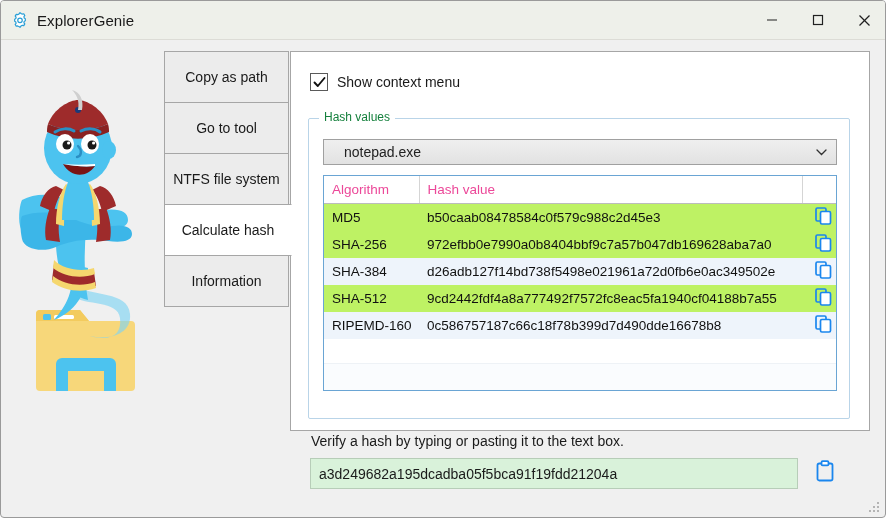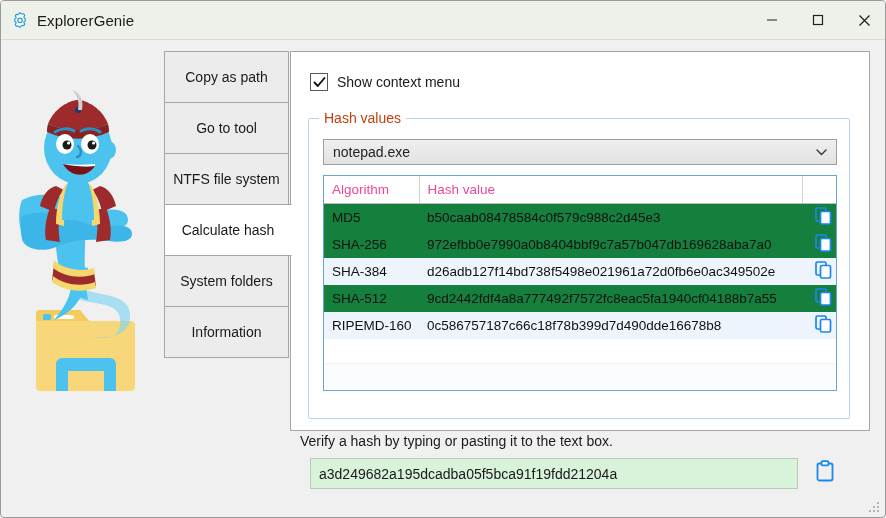--- a/index.html
+++ b/index.html
@@ -169,42 +169,42 @@
     box-sizing: border-box;
     border: 1px solid #b9d4e8;
     border-radius: 2px;
   }
   #hash-group-title {
     position: absolute;
     left: 10px;
     top: -9px;
     background: #ffffff;
     padding: 0 5px;
-    font-size: 14px;
-    color: #c2410c;
+    font-size: 12px;
+    color: #15803d;
   }
 
   
   #file-combo {
     position: absolute;
     left: 14px;
     top: 20px;
     width: 514px;
     height: 26px;
     box-sizing: border-box;
     background: linear-gradient(#efefef, #e2e2e2);
     border: 1px solid #a0a0a0;
     display: flex;
     align-items: center;
     cursor: default;
   }
   #file-combo-value {
     font-size: 14px;
     color: #222;
-    margin-left: 9px;
+    margin-left: 20px;
   }
   #file-combo-arrow {
     margin-left: auto;
     margin-right: 9px;
     font-size: 11px;
     color: #333;
     line-height: 1;
   }
 
   
@@ -248,21 +248,21 @@
     overflow: hidden;
     border: none;
   }
   td.col-action {
     padding: 0;
     text-align: center;
     width: 34px;
     border-left: 1px solid #e3eaf2;
   }
   tr.row-alt td { background: #eef4fb; }
-  tr.row-plain td { background: #15803d; }
+  tr.row-plain td { background: #bef264; }
   tr.row-match td { background: #d9f2da; }
   .copy-btn {
     display: inline-flex;
     align-items: center;
     justify-content: center;
     width: 24px;
     height: 22px;
     cursor: default;
   }
   #table-filler {
@@ -271,21 +271,21 @@
     bottom: 0;
     width: 100%;
     height: 26px;
     background: #fafcfe;
     border-top: 1px solid #eef2f6;
   }
 
   
   #verify-label {
     position: absolute;
-    left: 9px;
+    left: 20px;
     top: 381px;
     font-size: 14px;
     color: #1a1a1a;
   }
   #verify-input {
     position: absolute;
     left: 19px;
     top: 406px;
     width: 488px;
     height: 31px;
@@ -416,23 +416,20 @@
       <span>Copy as path</span>
     </div>
     <div class="tab-item">
       <span>Go to tool</span>
     </div>
     <div class="tab-item">
       <span>NTFS file system</span>
     </div>
     <div class="tab-item selected">
       <span>Calculate hash</span>
-    </div>
-    <div class="tab-item">
-      <span>System folders</span>
     </div>
     <div class="tab-item">
       <span>Information</span>
     </div>
   </div>
 
   <div id="tab-panel">
 
     <div id="context-menu-row">
       <span class="checkbox-box">

